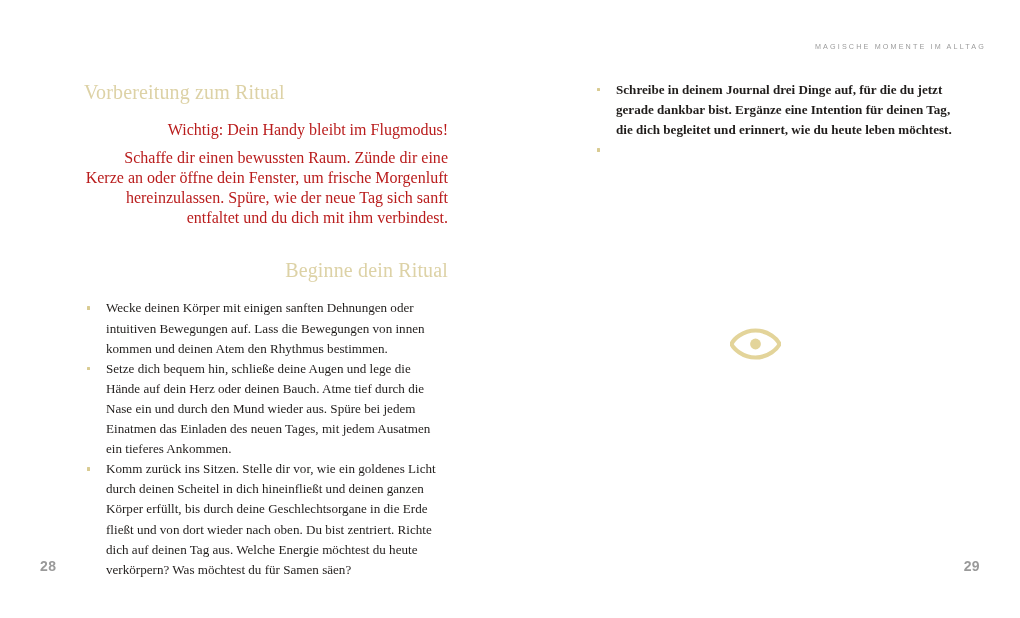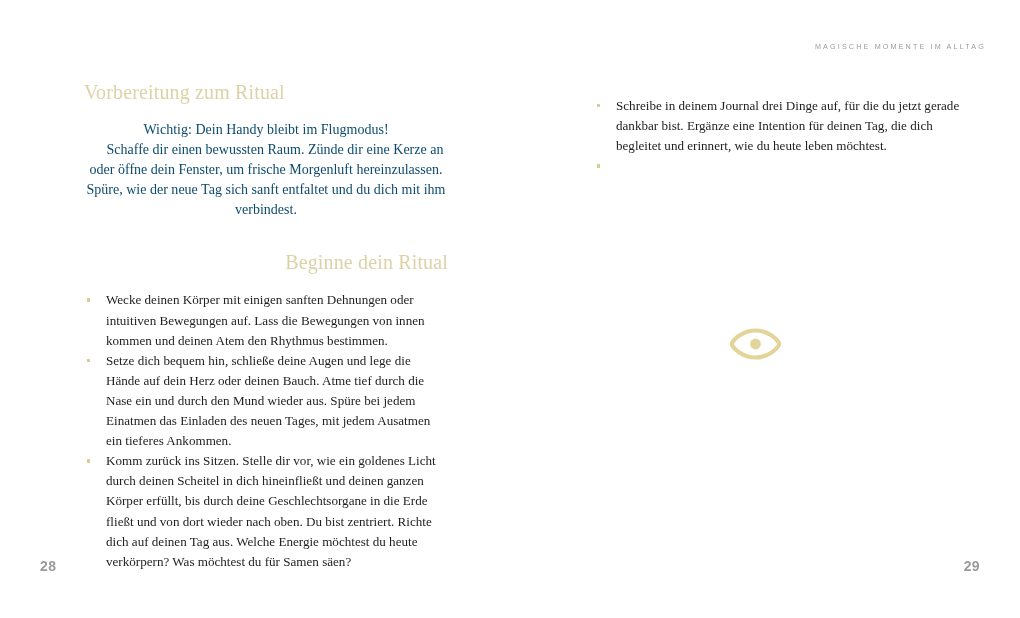--- a/index.html
+++ b/index.html
@@ -52,29 +52,30 @@
     margin: 0 0 16px 0;
     font-weight: 400;
     letter-spacing: 0.15px;
   }
   .section-heading.second {
     margin-top: 30px;
     text-align: right;
   }
   
   .body-para {
-    font-size: 14px;
+    font-size: 16px;
     line-height: 20.1px;
-    color: #0c4a6e;
+    color: #b91c1c;
     margin: 0;
-    text-align: center;
+    text-align: right;
     letter-spacing: 0.01px;
   }
   .body-para + .body-para {
     text-indent: 18px;
+    margin-top: 8px;
   }
   
   .bullet-list {
     list-style: none;
     margin: 0;
     padding: 0;
   }
   .bullet-item {
     position: relative;
     padding-left: 22px;
@@ -89,21 +90,22 @@
     top: 8px;
     width: 3.4px;
     height: 3.4px;
     background: #d9cb92;
     border-radius: 0.5px;
   }
   .list-left {
     margin-top: 13px;
   }
   .list-right {
-    margin-top: 16px;
+    margin-top: 0;
+    font-weight: bold;
   }
   
   .ornament-eye {
     position: absolute;
     left: 730px;
     top: 324px;
     width: 51px;
     height: 40px;
   }
   

